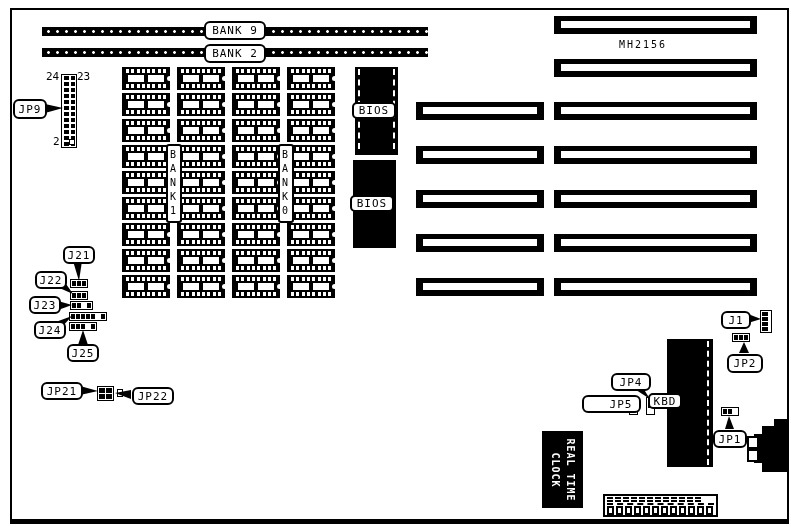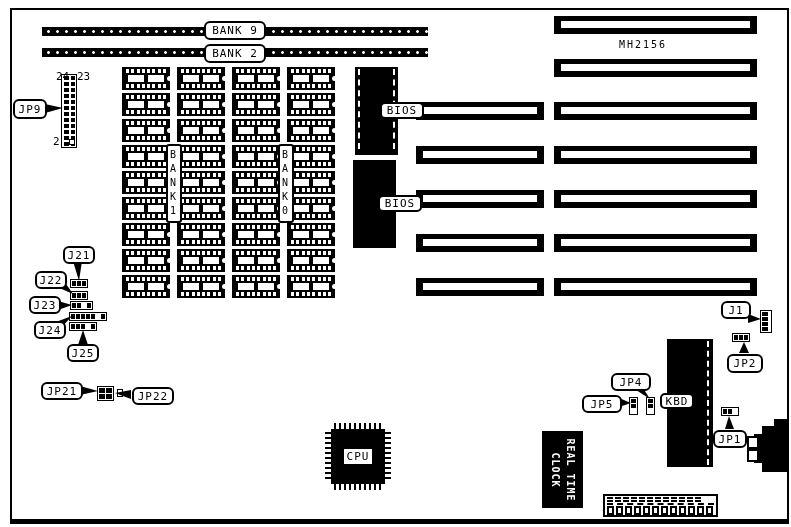--- a/index.html
+++ b/index.html
@@ -11,21 +11,21 @@
   
   .simm{left:42px;width:386px;height:9px;background-color:#000;
         background-image:radial-gradient(circle,#fff 1.3px,transparent 1.5px);
         background-size:9px 9px;background-position:2px 0;}
   
   .callout{display:flex;align-items:center;justify-content:center;
            background:#fff;border:2px solid #000;border-radius:6px;
            font-size:11px;line-height:1;letter-spacing:1px;z-index:6;}
   .lblbox{display:flex;align-items:center;justify-content:center;
           background:#fff;border:2px solid #000;border-radius:5px;
-          font-size:11px;line-height:1;letter-spacing:1px;z-index:6;margin-left:28px;}
+          font-size:11px;line-height:1;letter-spacing:1px;z-index:6;}
   
   .vlabel{background:#fff;border:2px solid #000;border-radius:3px;width:10px;height:73px;
           font-size:10px;line-height:14px;padding:2px 0 0 2px;word-break:break-all;z-index:7;}
   
   .chipgrid{left:122px;top:67px;display:grid;grid-template-columns:repeat(4,48px);
             grid-template-rows:repeat(9,23px);column-gap:7px;row-gap:3px;z-index:1;}
   .chip{position:relative;width:48px;height:23px;background-color:#000;
         background-image:
           repeating-linear-gradient(90deg,#fff 0 3px,transparent 3px 5.3px),
           repeating-linear-gradient(90deg,#fff 0 3px,transparent 3px 5.3px),
@@ -117,21 +117,21 @@
   <div class="abs simm" style="top:48px;"></div>
   <div class="abs callout" style="left:204px;top:21px;width:58px;height:15px;">BANK 9</div>
   <div class="abs callout" style="left:204px;top:44px;width:58px;height:15px;text-align:center;">BANK 2</div>
 
   <div class="abs model">MH2156</div>
 
   <div class="abs jp9conn">
       <b></b>
     <i class="abs jp9open"></i>
   </div>
-  <div class="abs pinnum" style="left:46px;top:71px;margin-left:10px;">24</div>
+  <div class="abs pinnum" style="left:46px;top:71px;">24</div>
   <div class="abs pinnum" style="left:77px;top:71px;">23</div>
   <div class="abs pinnum" style="left:53px;top:136px;">2</div>
   <div class="abs callout" style="left:13px;top:99px;width:30px;height:16px;">JP9</div>
 
   <div class="abs chipgrid">
     <i class="chip"></i>
       <i class="chip"></i>
       <i class="chip"></i>
       <i class="chip"></i>
     <i class="chip"></i>
@@ -254,60 +254,51 @@
       <i></i>
       <i></i>
       <i></i>
       <i></i>
     </div>
   <div class="abs opensq" style="left:117px;top:389px;"></div>
   <div class="abs callout" style="left:41px;top:382px;width:38px;height:14px;">JP21</div>
   <div class="abs callout" style="left:132px;top:387px;width:38px;height:14px;">JP22</div>
 
 
-  <div class="abs cpu">
-    <div class="pins-t"></div>
-    <div class="pins-b"></div>
-    <div class="pins-l"></div>
-    <div class="pins-r"></div>
-    <div class="body">
-      <span class="corelbl">CPU</span>
-    </div>
-  </div>
 
   <div class="abs jmp vert" style="left:646px;top:397px;">
       <i></i>
       <i></i>
       <i class="open"></i>
     </div>
   <div class="abs jmp vert" style="left:629px;top:397px;">
       <i></i>
       <i></i>
       <i class="open"></i>
     </div>
   <div class="abs callout" style="left:611px;top:373px;width:36px;height:14px;">JP4</div>
-  <div class="abs callout" style="left:582px;top:395px;width:36px;height:14px;">JP5</div>
+  <div class="abs callout" style="left:582px;top:395px;width:36px;height:14px;padding-left:19px;">JP5</div>
 
   <div class="abs kbd"></div>
-  <div class="abs lblbox" style="left:632px;top:393px;width:30px;height:12px;">KBD</div>
+  <div class="abs lblbox" style="left:648px;top:393px;width:30px;height:12px;">KBD</div>
 
   <div class="abs rtc">
     <div class="rot">
       <div>REAL TIME</div>
       <div>CLOCK</div>
     </div>
   </div>
 
   <div class="abs j1conn">
       <i></i>
       <i></i>
       <i></i>
       <i></i>
     </div>
-  <div class="abs callout" style="left:721px;top:301px;width:26px;height:14px;text-align:right;">J1</div>
+  <div class="abs callout" style="left:721px;top:311px;width:26px;height:14px;text-align:right;">J1</div>
   <div class="abs jmp" style="left:732px;top:333px;">
       <i></i>
       <i></i>
       <i></i>
     </div>
   <div class="abs callout" style="left:727px;top:354px;width:32px;height:15px;">JP2</div>
   <div class="abs jmp" style="left:721px;top:407px;">
       <i></i>
       <i></i>
       <i class="open"></i>

